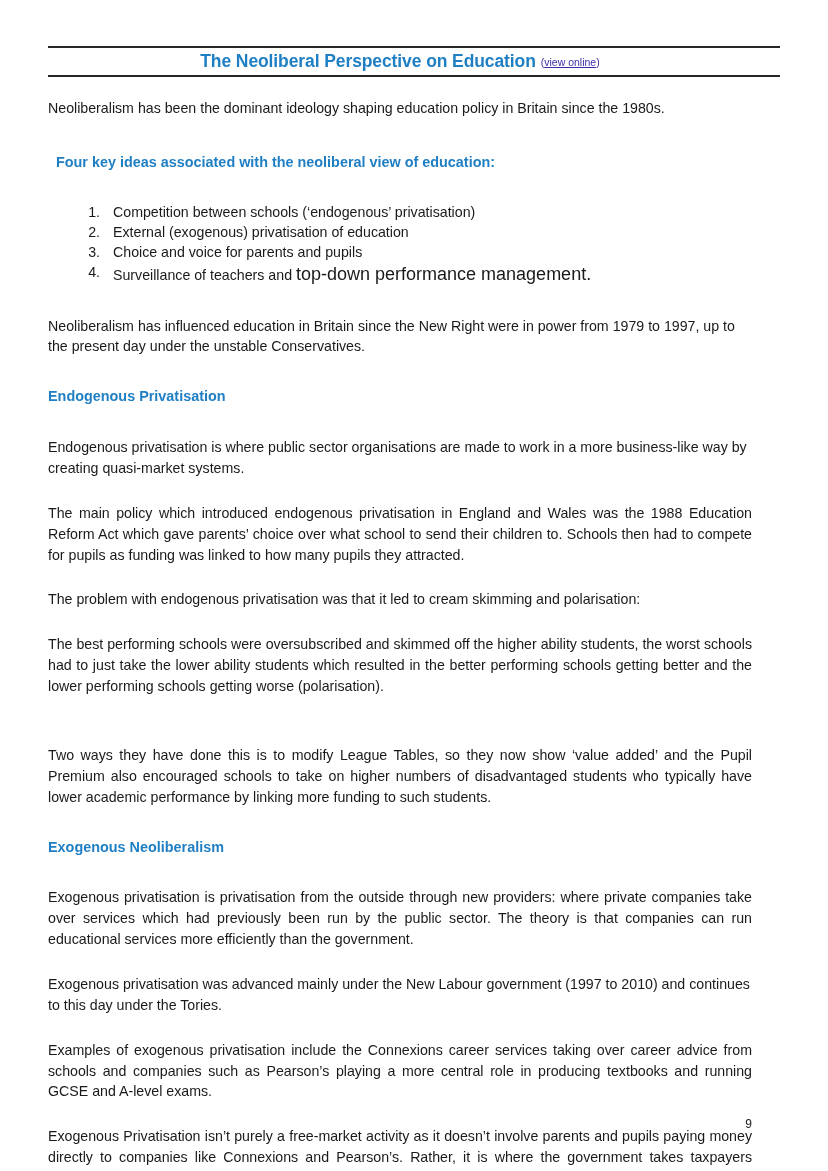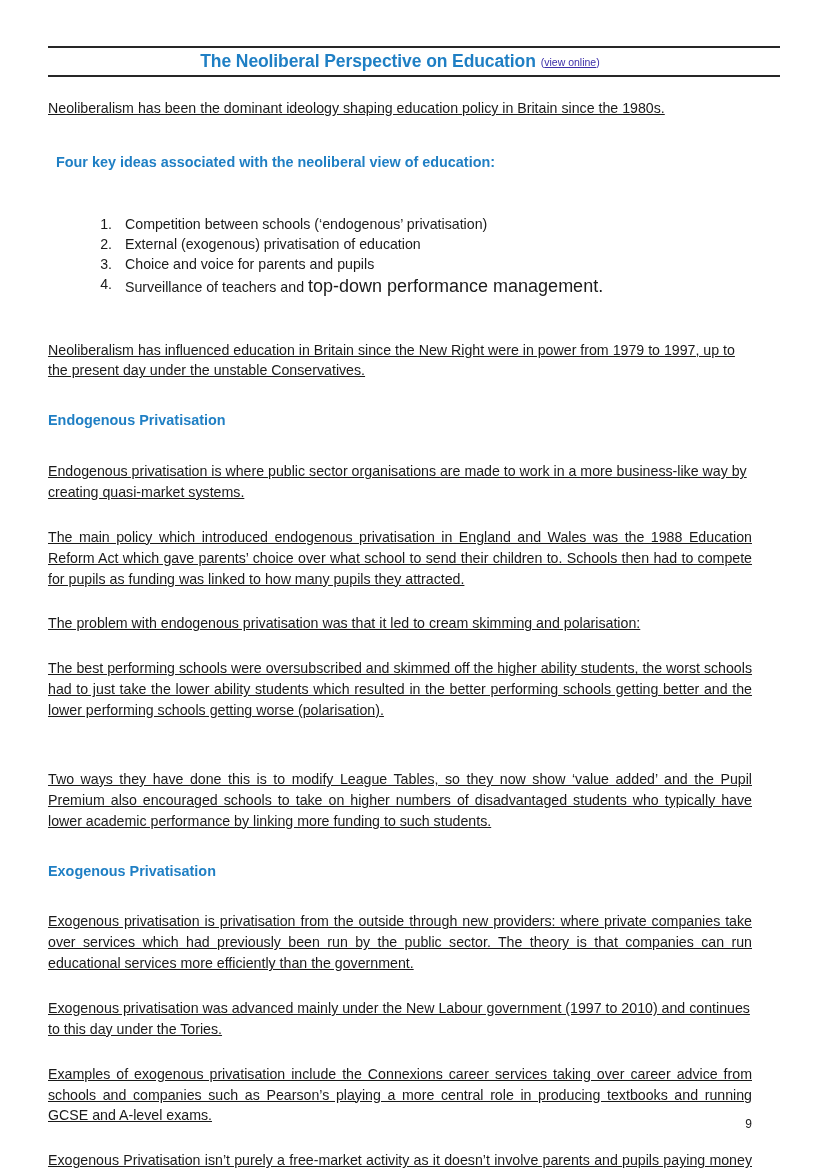--- a/index.html
+++ b/index.html
@@ -56,21 +56,20 @@
   .view-online .paren { text-decoration: none; }
   .view-online .linktext { text-decoration: underline; }
 
   
   p.body {
     font-size: 14.2px;
     line-height: 1.47;
     margin: 0;
     text-align: justify;
     color: #1a1a1a;
-    text-decoration: underline;
   }
   p.body.ragged { text-align: left; }
 
   h2.section {
     font-size: 14.4px;
     font-weight: bold;
     color: #1f7fc4;
     margin: 0;
     line-height: 1.3;
   }
@@ -84,21 +83,21 @@
   .sp-21 { height: 21px; }
   .sp-22 { height: 22px; }
   .sp-24 { height: 24px; }
   .sp-26 { height: 26px; }
   .sp-28 { height: 28px; }
   .sp-30 { height: 30px; }
   .sp-31 { height: 31px; }
 
   
   ol.key-ideas {
-    margin: 12px;
+    margin: 0;
     padding-left: 26px;
     list-style: none;
     counter-reset: ki;
   }
   ol.key-ideas > li {
     counter-increment: ki;
     position: relative;
     font-size: 14.2px;
     line-height: 1.42;
     padding-left: 39px;
@@ -180,21 +179,21 @@
 
   <div class="sp-24"></div>
 
 
   <div class="sp-24"></div>
 
   <p class="body">Two ways they have done this is to modify League Tables, so they now show ‘value added’ and the Pupil Premium also encouraged schools to take on higher numbers of disadvantaged students who typically have lower academic performance by linking more funding to such students.</p>
 
   <div class="sp-30"></div>
 
-  <h2 class="section">Exogenous Privatisation</h2>
+  <h2 class="section">Exogenous Neoliberalism</h2>
 
   <div class="sp-31"></div>
 
   <p class="body">Exogenous privatisation is privatisation from the outside through new providers: where private companies take over services which had previously been run by the public sector. The theory is that companies can run educational services more efficiently than the government.</p>
 
   <div class="sp-24"></div>
 
   <p class="body ragged">Exogenous privatisation was advanced mainly under the New Labour government (1997 to 2010) and continues to this day under the Tories.</p>
 
   <div class="sp-24"></div>

